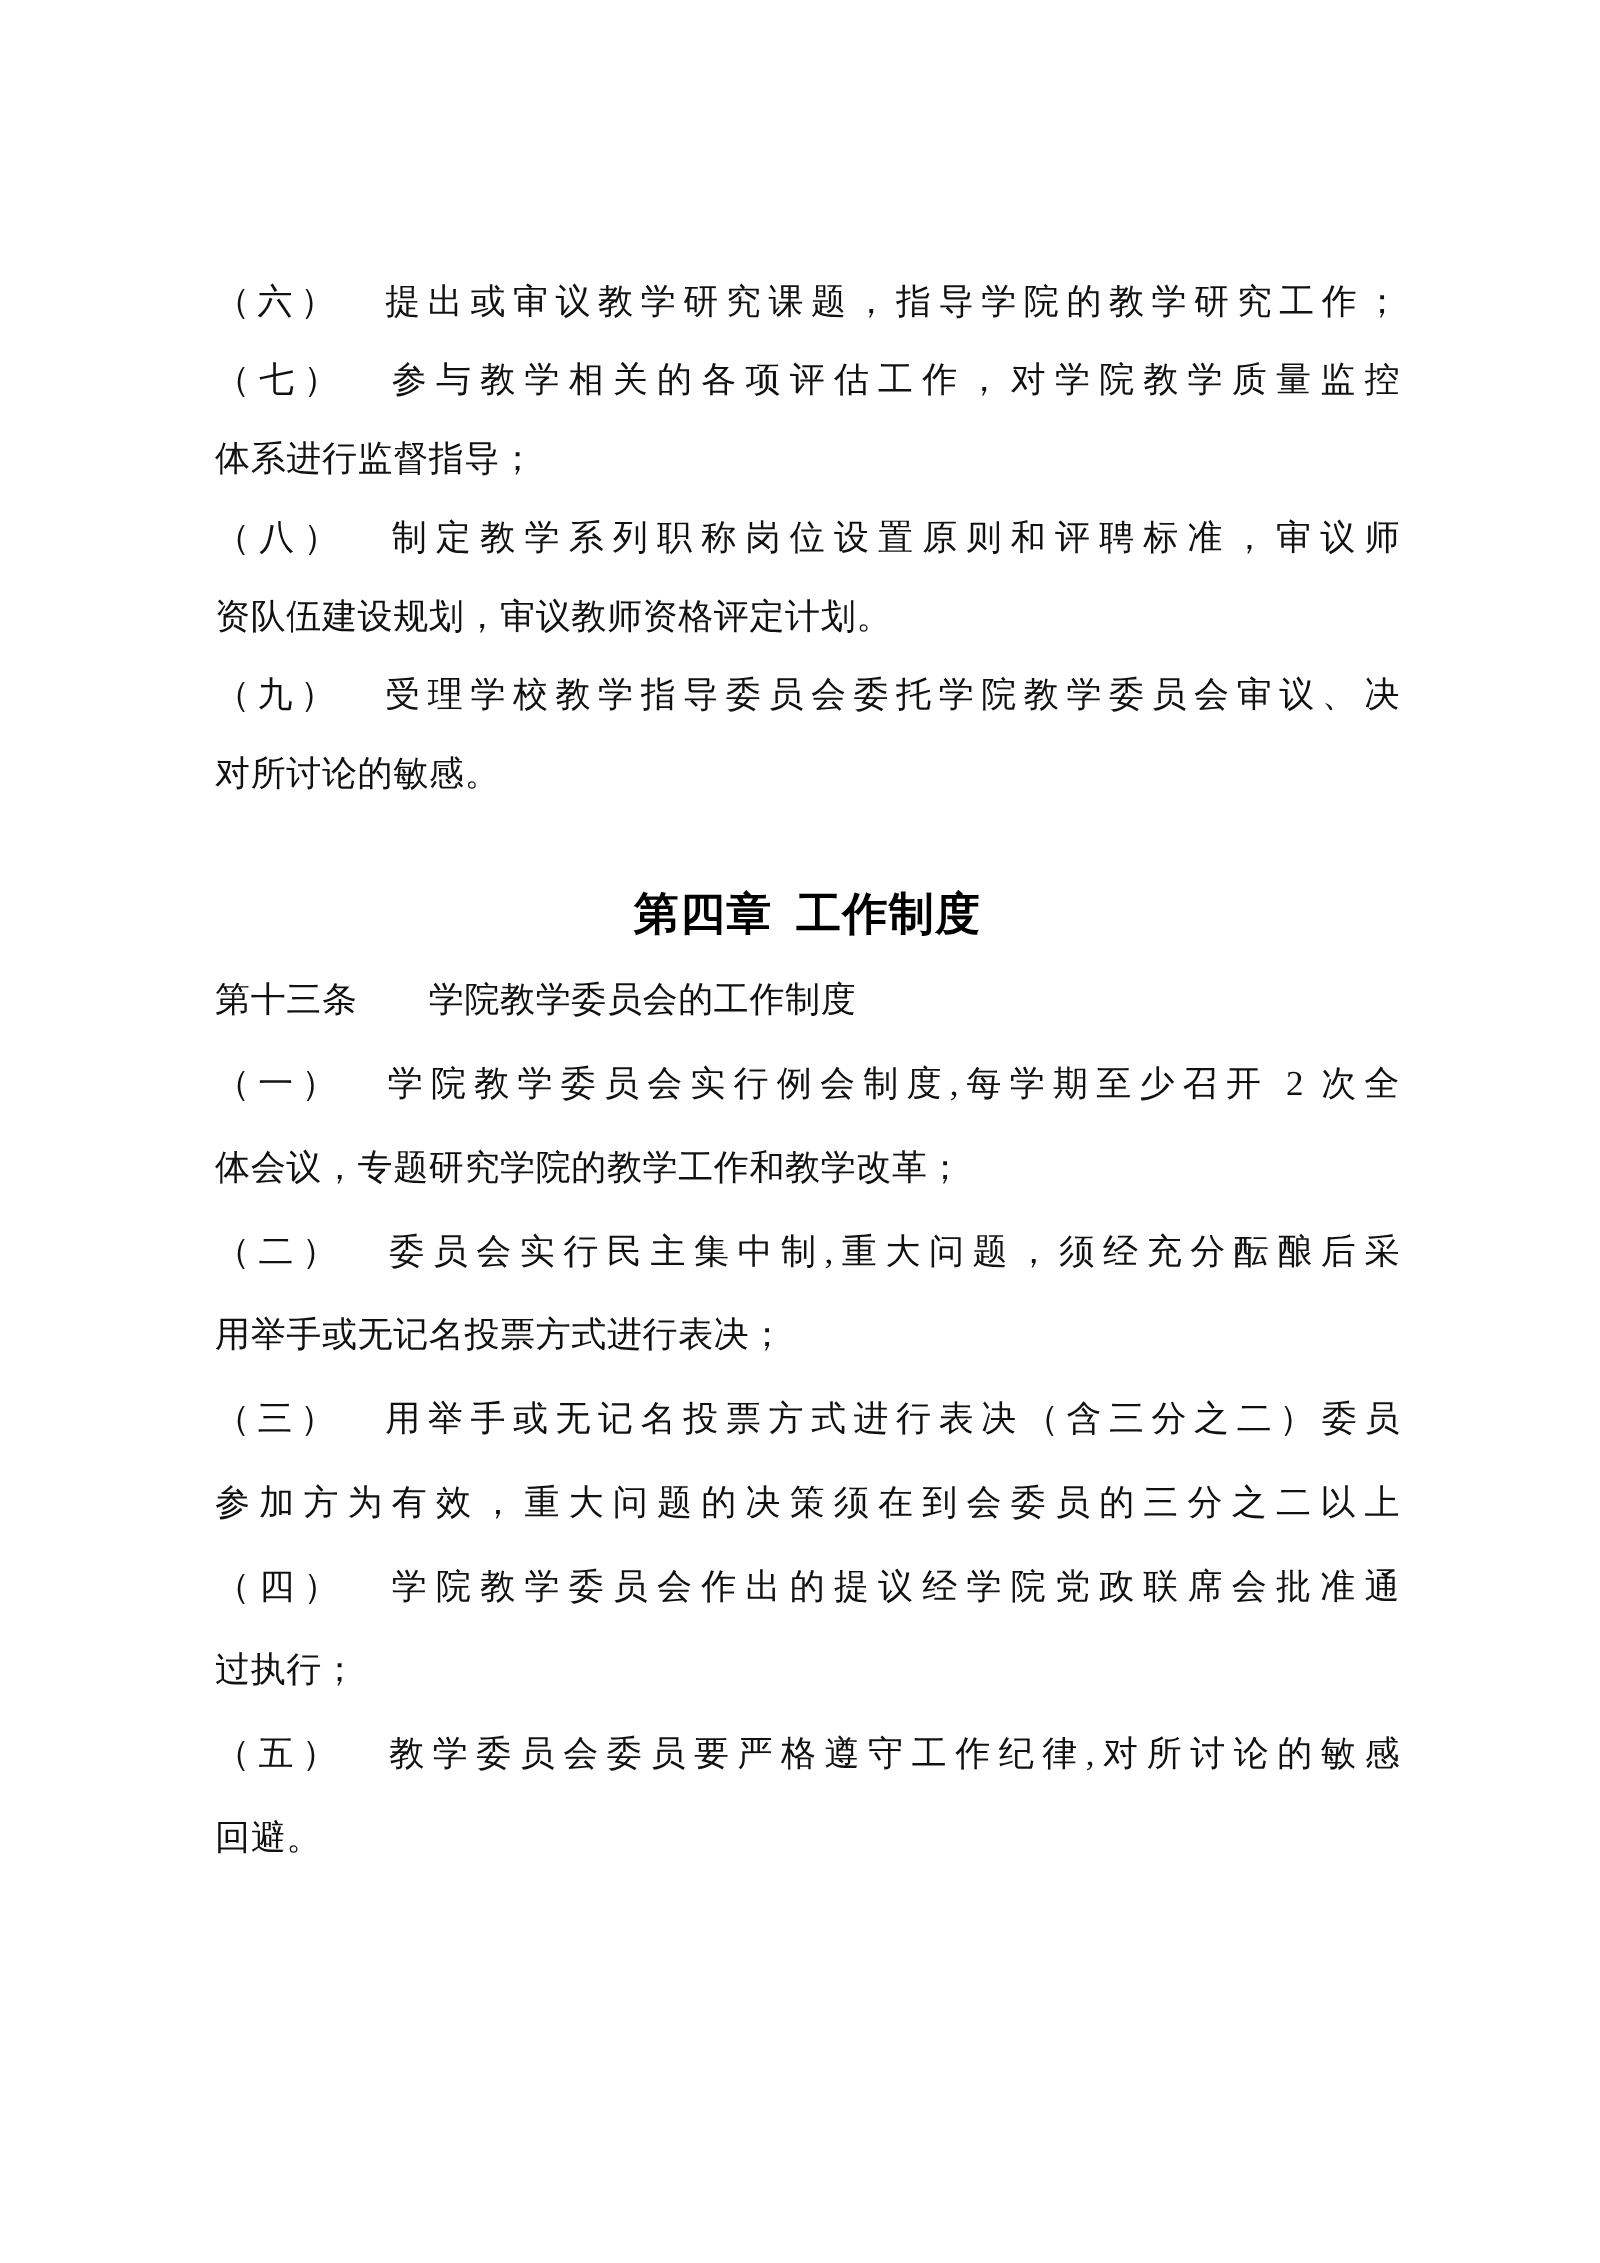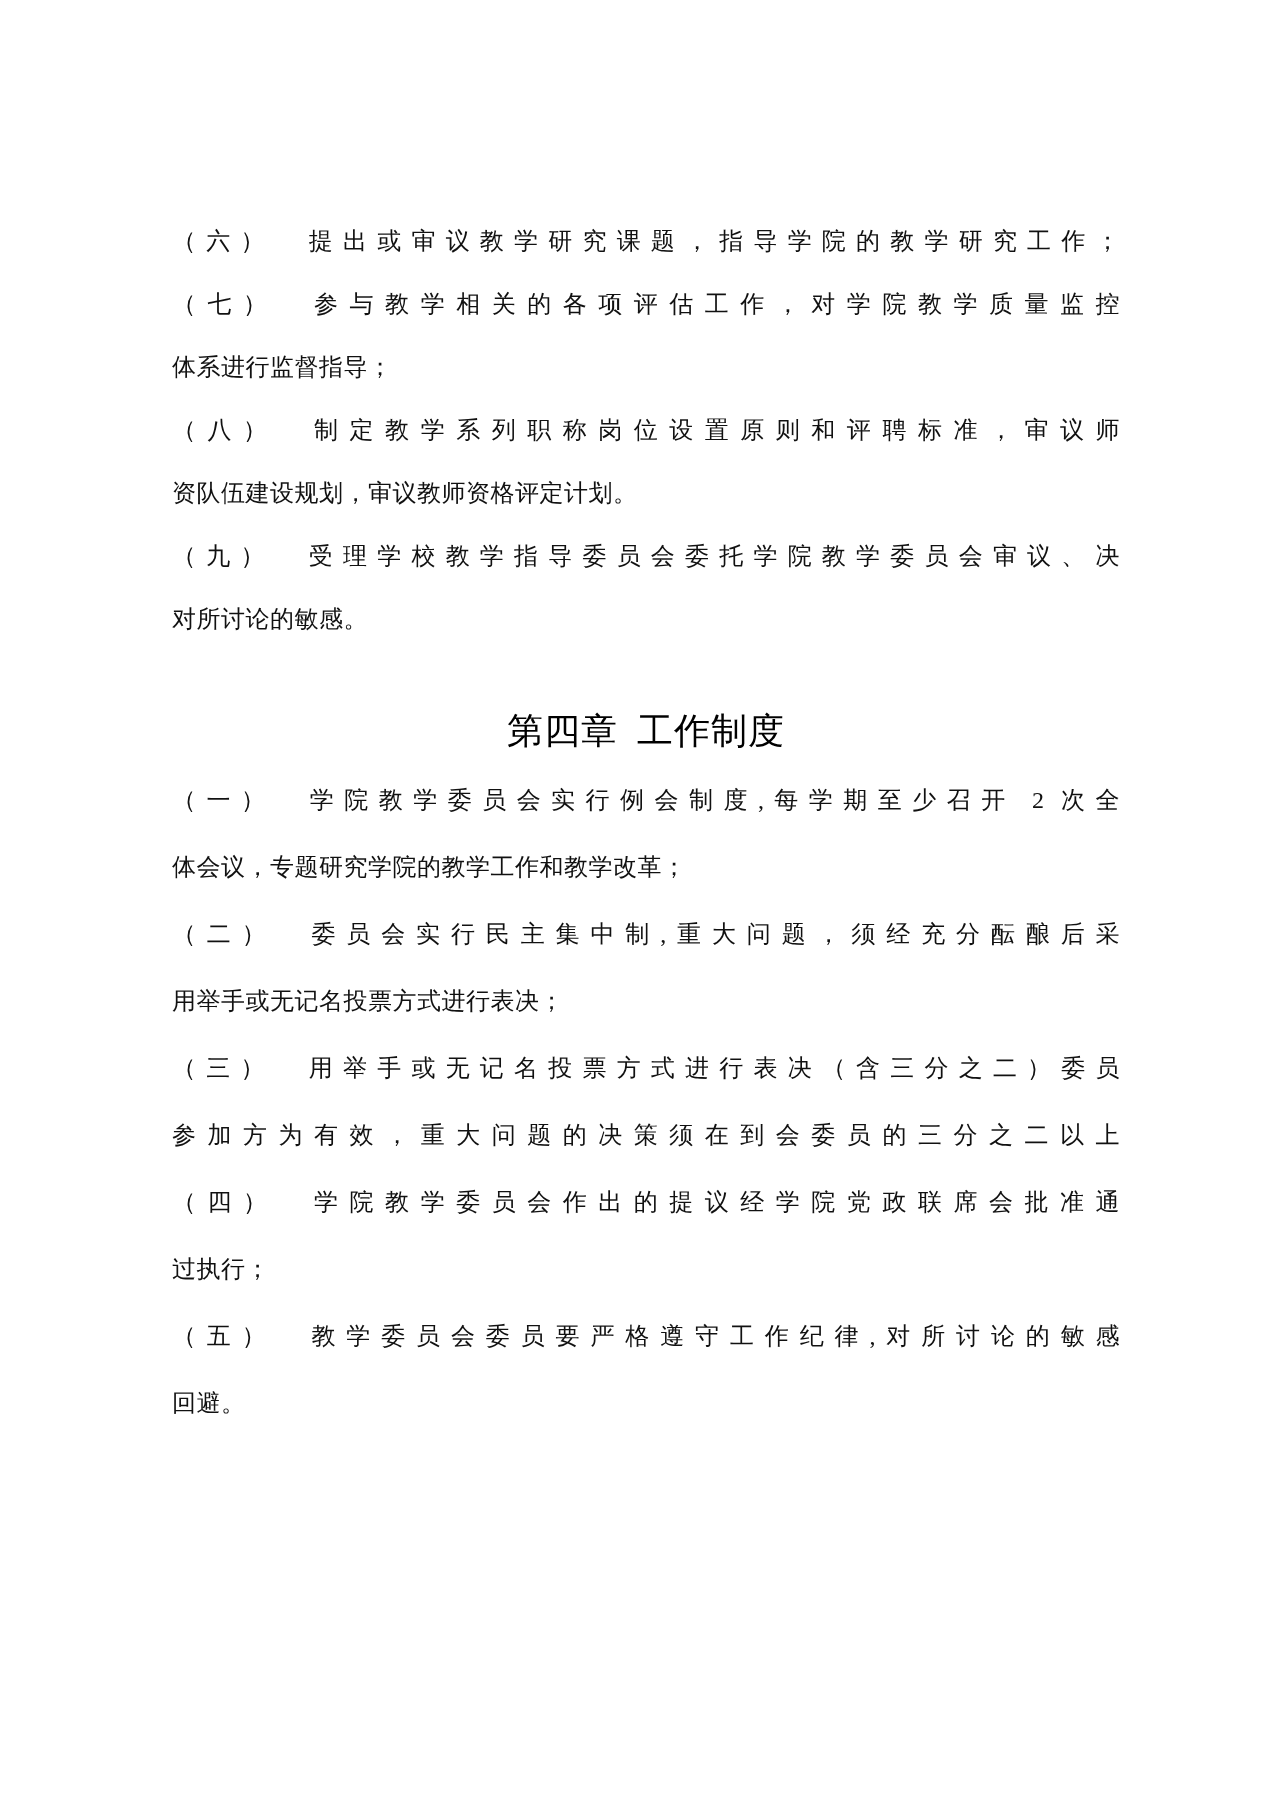--- a/index.html
+++ b/index.html
@@ -28,36 +28,36 @@
   .sec-a .line {
     height: 63px;
     line-height: 63px;
   }
   
   .sec-b .line {
     height: 67px;
     line-height: 67px;
   }
   .line {
-    font-size: 24px;
+    font-size: 28px;
     letter-spacing: 0.5px;
     text-align: left;
   }
   .line.justified {
     text-align: justify;
     text-align-last: justify;
     text-justify: inter-character;
   }
   .chapter-heading {
     height: 66px;
     line-height: 66px;
     margin: 47px 0 3px 0;
     text-align: center;
     font-family: "Liberation Sans", "DejaVu Sans", sans-serif;
-    font-weight: 400;
+    font-weight: 700;
     font-size: 36px;
     color: #000000;
     word-spacing: 8px;
     letter-spacing: 1px;
   }
 </style>
 </head>
 <body>
 
 <div class="page">
@@ -69,20 +69,21 @@
       <div class="line">体系进行监督指导；</div>
       <div class="line justified">（八）　制定教学系列职称岗位设置原则和评聘标准，审议师</div>
       <div class="line">资队伍建设规划，审议教师资格评定计划。</div>
       <div class="line justified">（九）　受理学校教学指导委员会委托学院教学委员会审议、决</div>
       <div class="line">对所讨论的敏感。</div>
     </div>
 
     <div class="chapter-heading">第四章 工作制度</div>
 
     <div class="sec-b">
+      <div class="line">第十三条　　学院教学委员会的工作制度</div>
       <div class="line justified">（一）　学院教学委员会实行例会制度,每学期至少召开 2 次全</div>
       <div class="line">体会议，专题研究学院的教学工作和教学改革；</div>
       <div class="line justified">（二）　委员会实行民主集中制,重大问题，须经充分酝酿后采</div>
       <div class="line">用举手或无记名投票方式进行表决；</div>
       <div class="line justified">（三）　用举手或无记名投票方式进行表决（含三分之二）委员</div>
       <div class="line justified">参加方为有效，重大问题的决策须在到会委员的三分之二以上</div>
       <div class="line justified">（四）　学院教学委员会作出的提议经学院党政联席会批准通</div>
       <div class="line">过执行；</div>
       <div class="line justified">（五）　教学委员会委员要严格遵守工作纪律,对所讨论的敏感</div>
       <div class="line">回避。</div>

